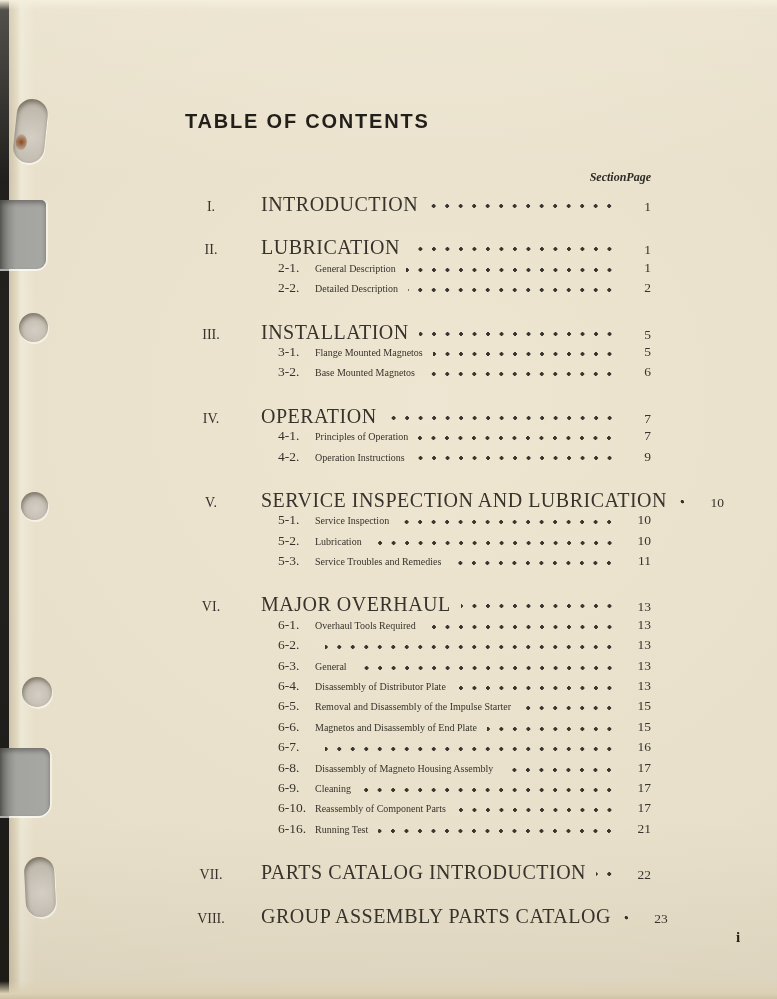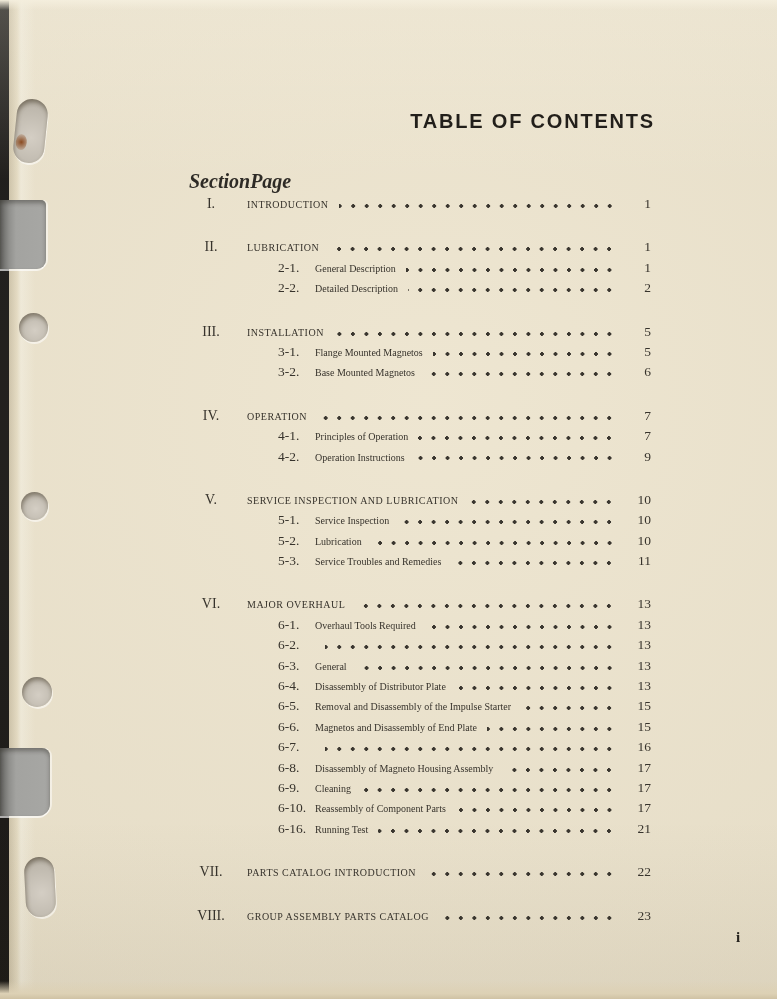--- a/index.html
+++ b/index.html
@@ -33,31 +33,31 @@
   .notch{background:linear-gradient(90deg,#5f5f5c 0px,#8f8f8c 9px,#a3a3a0 16px,#a7a7a4 100%);
     box-shadow:inset 0 3px 4px rgba(40,38,30,.4), 0 2px 0 rgba(255,255,255,.65), 2px 0 0 rgba(255,255,255,.5);}
   .h-notch-1{left:0;top:200px;width:46px;height:69px;border-radius:0 5px 9px 0;}
   .h-notch-2{left:0;top:748px;width:50px;height:68px;border-radius:0 8px 12px 0;}
   .h-round-1{left:19px;top:313px;width:29px;height:29px;}
   .h-round-2{left:21px;top:492px;width:27px;height:28px;}
   .h-round-3{left:22px;top:677px;width:30px;height:30px;}
   .h-oval-bot{left:25px;top:857px;width:30px;height:60px;transform:rotate(-3deg);}
   
   .content{position:absolute;left:185px;top:0;width:470px;z-index:5;}
-  .doc-title{position:absolute;left:0;top:110px;width:470px;margin:0;text-align:right;
+  .doc-title{position:absolute;left:0;top:110px;width:470px;margin:0;text-align:left;
     font-family:"Liberation Sans", sans-serif;font-weight:bold;font-size:20px;letter-spacing:1.8px;
     color:#221f1a;white-space:nowrap;}
-  .cols-header{position:absolute;left:0;top:170px;width:466px;padding-right:4px;display:flex;justify-content:flex-start;
-    font-style:italic;font-weight:600;font-size:20px;color:#2e2b26;}
+  .cols-header{position:absolute;left:0;top:170px;width:466px;padding-right:4px;display:flex;justify-content:flex-end;
+    font-style:italic;font-weight:600;font-size:12px;color:#2e2b26;}
   .cols-header .sec{padding-left:4px;}
   #toc{position:absolute;left:0;top:194px;width:470px;}
   .toc-group{margin-bottom:23px;}
   .row{display:flex;align-items:baseline;height:20.4px;line-height:20.4px;padding-right:4px;white-space:nowrap;}
   .num-cell{flex:none;width:52px;text-align:center;font-size:14px;}
-  .m-title{flex:none;margin-left:10px;font-size:10px;letter-spacing:0.5px;}
+  .m-title{flex:none;margin-left:24px;font-size:20px;letter-spacing:0.5px;}
   .row.sub{padding-left:93px;}
   .s-num{flex:none;width:37px;font-size:13.5px;}
   .s-title{flex:none;font-size:10px;}
   .leader{flex:1;align-self:stretch;margin:0 9px 0 10px;min-width:12px;
     background-image:radial-gradient(circle,#3a362f 1.55px,rgba(58,54,47,0) 1.9px);
     background-size:13.5px 13.5px;background-repeat:repeat-x;background-position:right 72%;}
   .pageno{flex:none;width:26px;text-align:right;font-size:13.5px;}
   .folio{position:absolute;left:736px;top:929px;z-index:5;font-weight:bold;font-size:15px;color:#26231e;}
 </style>
 </head>

